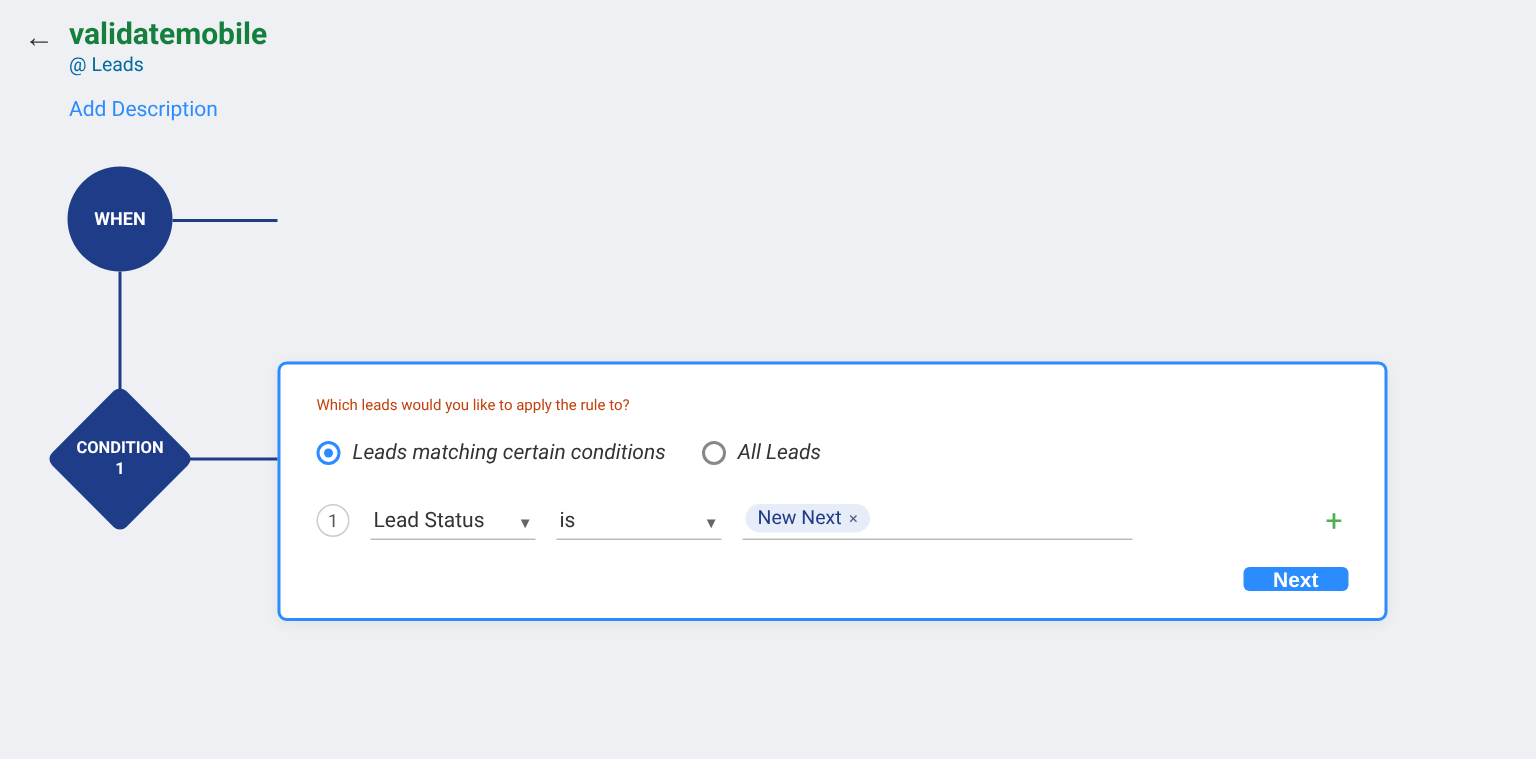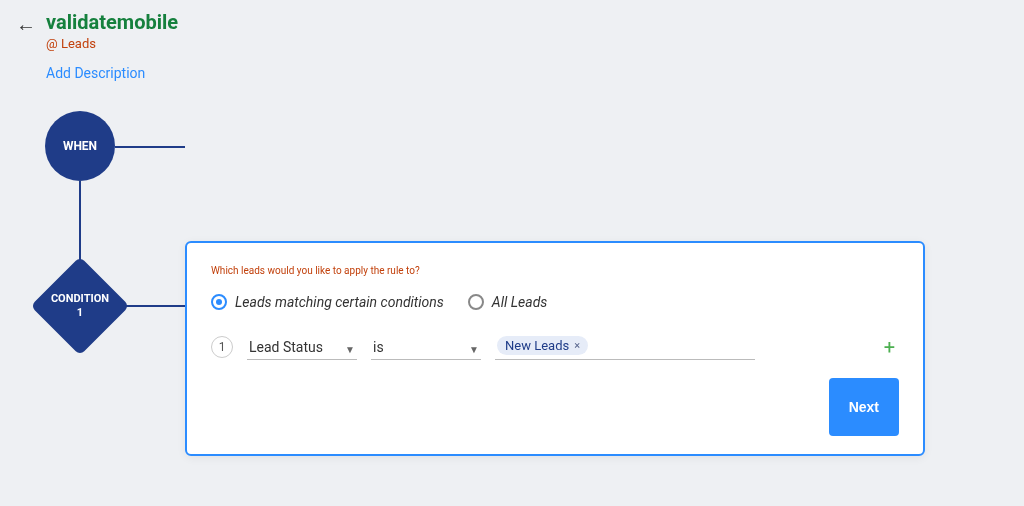--- a/index.html
+++ b/index.html
@@ -20,21 +20,21 @@
     gap: 10px;
   }
   .back-arrow {
     font-size: 20px;
     line-height: 1;
     cursor: pointer;
     padding-top: 4px;
   }
   .header-main { display: flex; flex-direction: column; gap: 2px; }
   .title { font-size: 20px; font-weight: 700; color: #15803d; }
-  .subtitle { font-size: 13px; color: #c2410c; }
+  .subtitle { font-size: 13px; color: #0369a1; }
   .add-desc { color: #2b8cff; font-size: 14px; cursor: pointer; margin-top: 12px; }
 
   .canvas { position: relative; width: 100%; height: 420px; }
 
   
   .when-node {
     position: absolute;
     left: 45px; top: 30px;
     width: 70px; height: 70px;
     border-radius: 50%;
@@ -203,21 +203,21 @@
     cursor: pointer;
     padding: 0 4px;
   }
 
   .cond-footer { display: flex; justify-content: flex-end; margin-top: 18px; }
   .btn-next {
     background: #2b8cff;
     color: #fff;
     border: none;
     border-radius: 4px;
-    padding: 21px 20px;
+    padding: 0 20px;
     font-size: 14px;
     font-weight: 600;
     cursor: pointer;
   }
 </style>
 </head>
 <body>
 
 <div class="header">
   <div class="back-arrow">←</div>
@@ -271,21 +271,21 @@
         <span class="caret">▼</span>
       </div>
 
       <div class="dropdown op">
         <span>is</span>
         <span class="caret">▼</span>
       </div>
 
       <div class="value-wrap">
         <span class="chip">
-          <span>New Leads</span>
+          <span>New Next</span>
           <span class="chip-x">×</span>
         </span>
       </div>
 
       <div class="add-plus">+</div>
     </div>
 
     <div class="cond-footer">
       <button class="btn-next">Next</button>
     </div>

